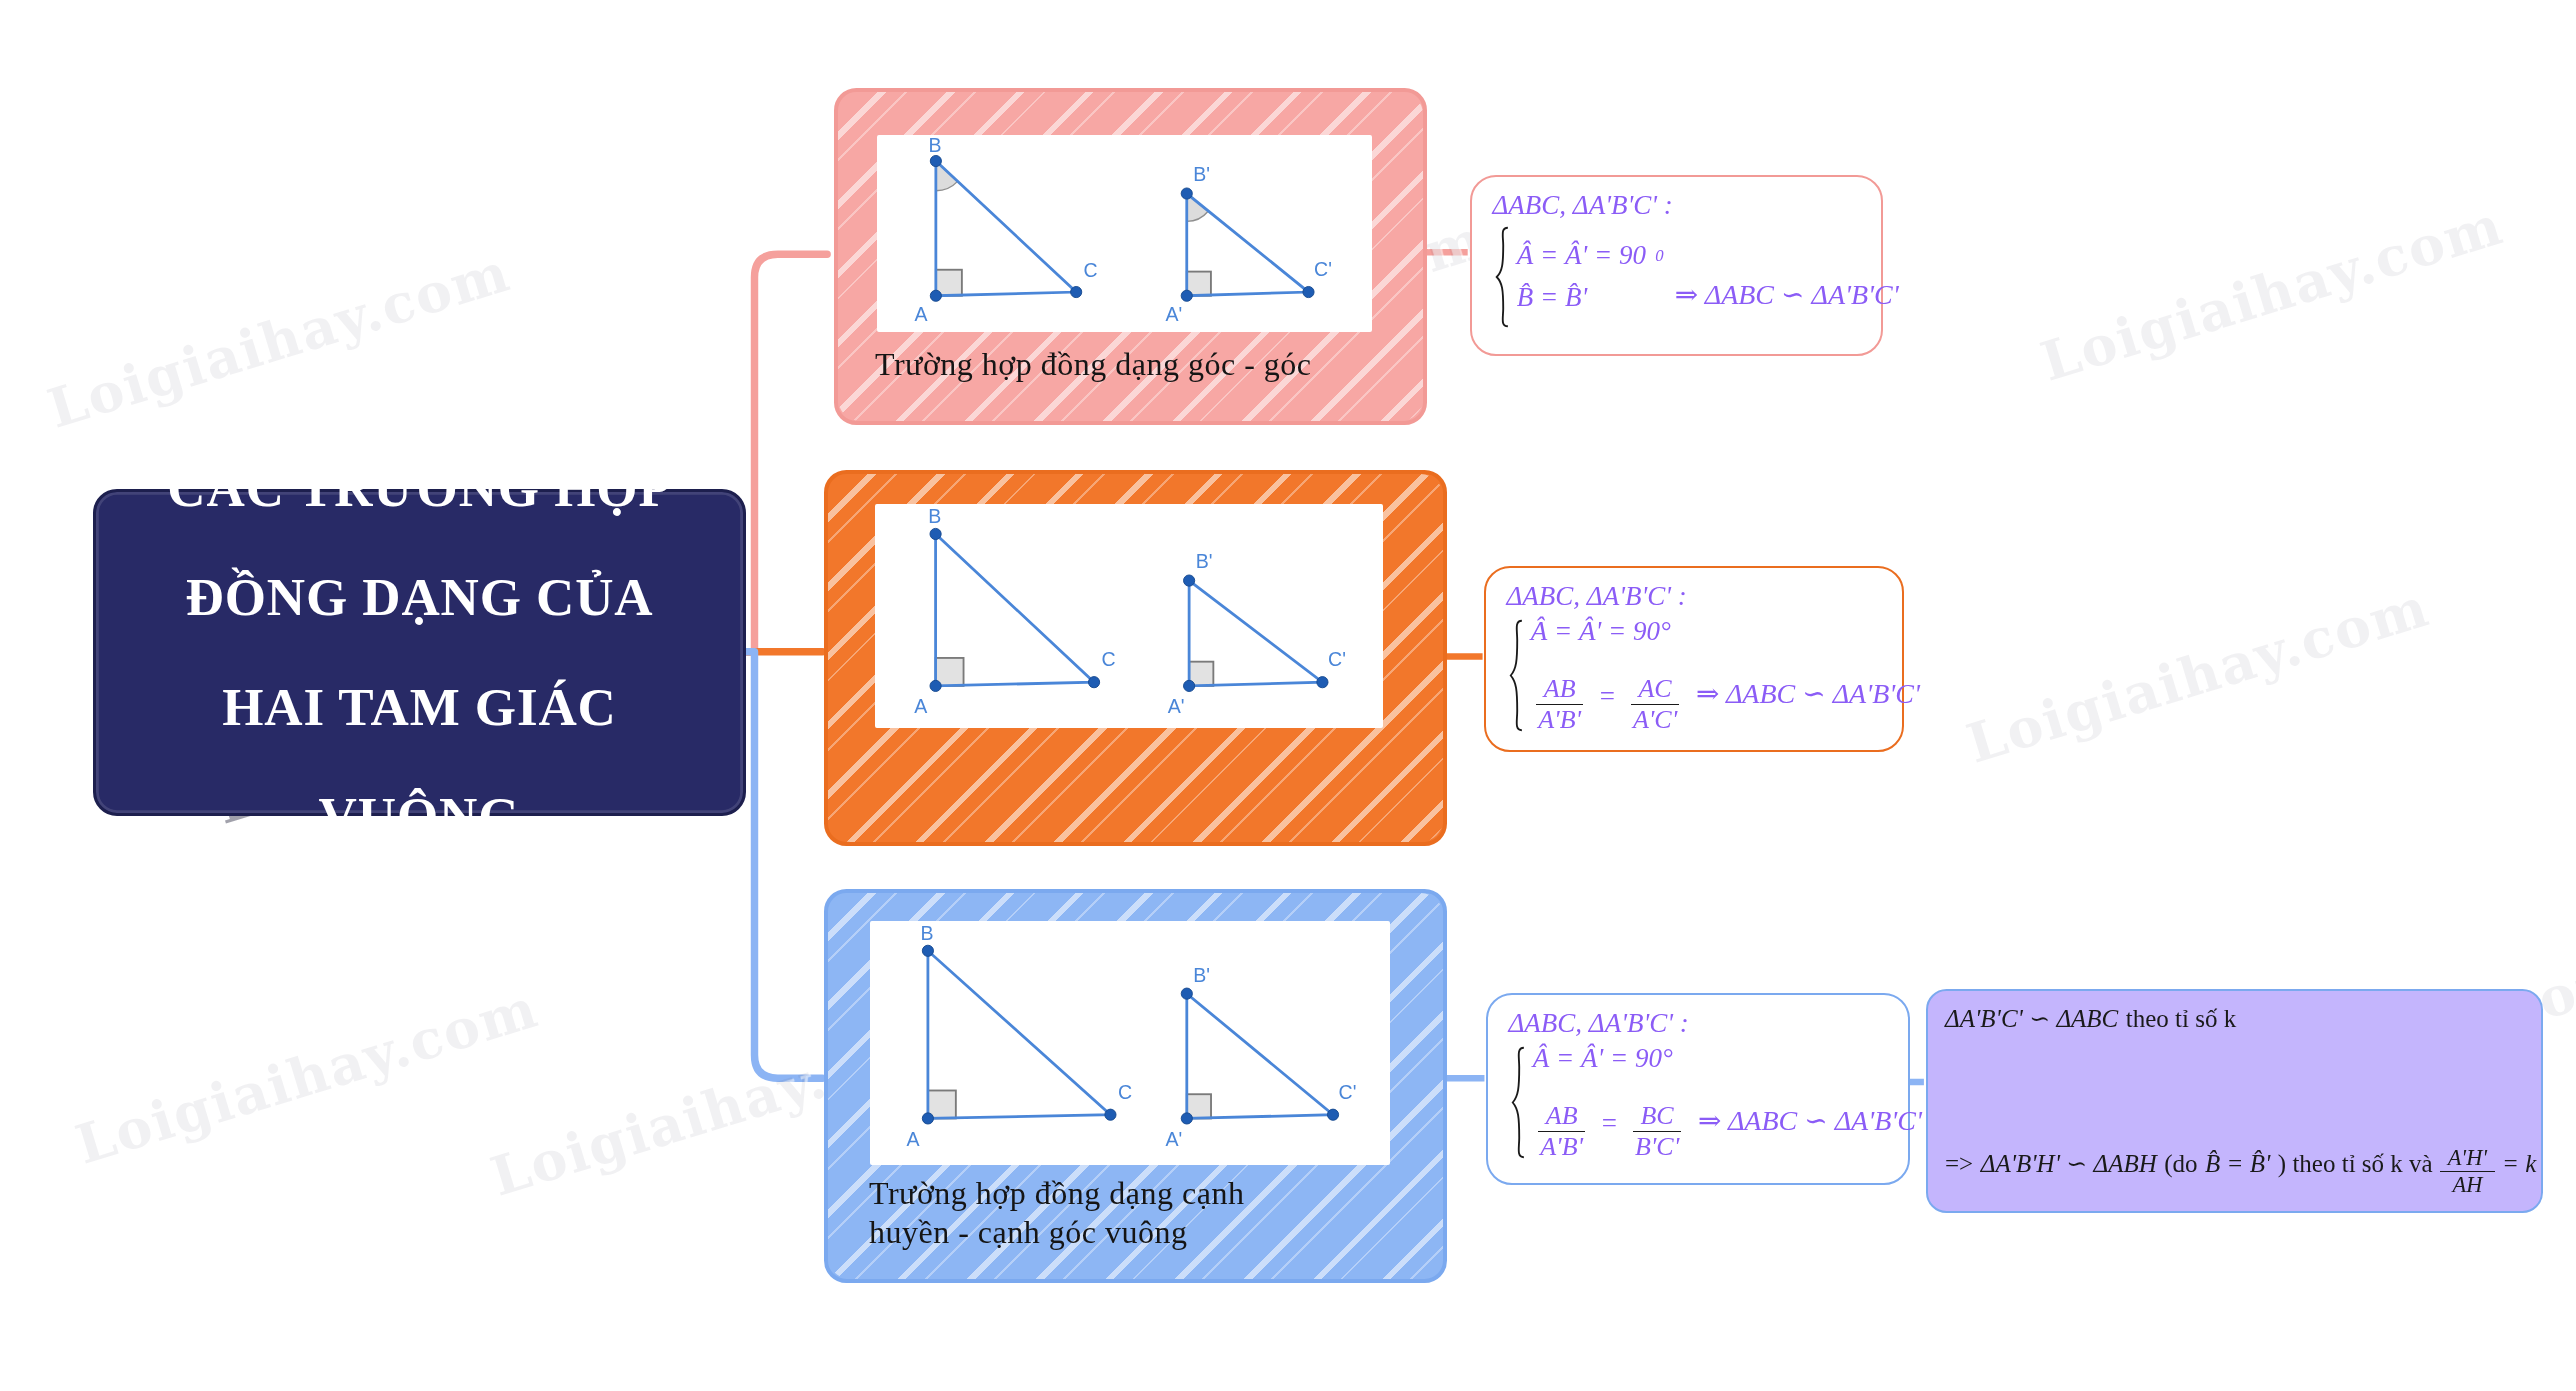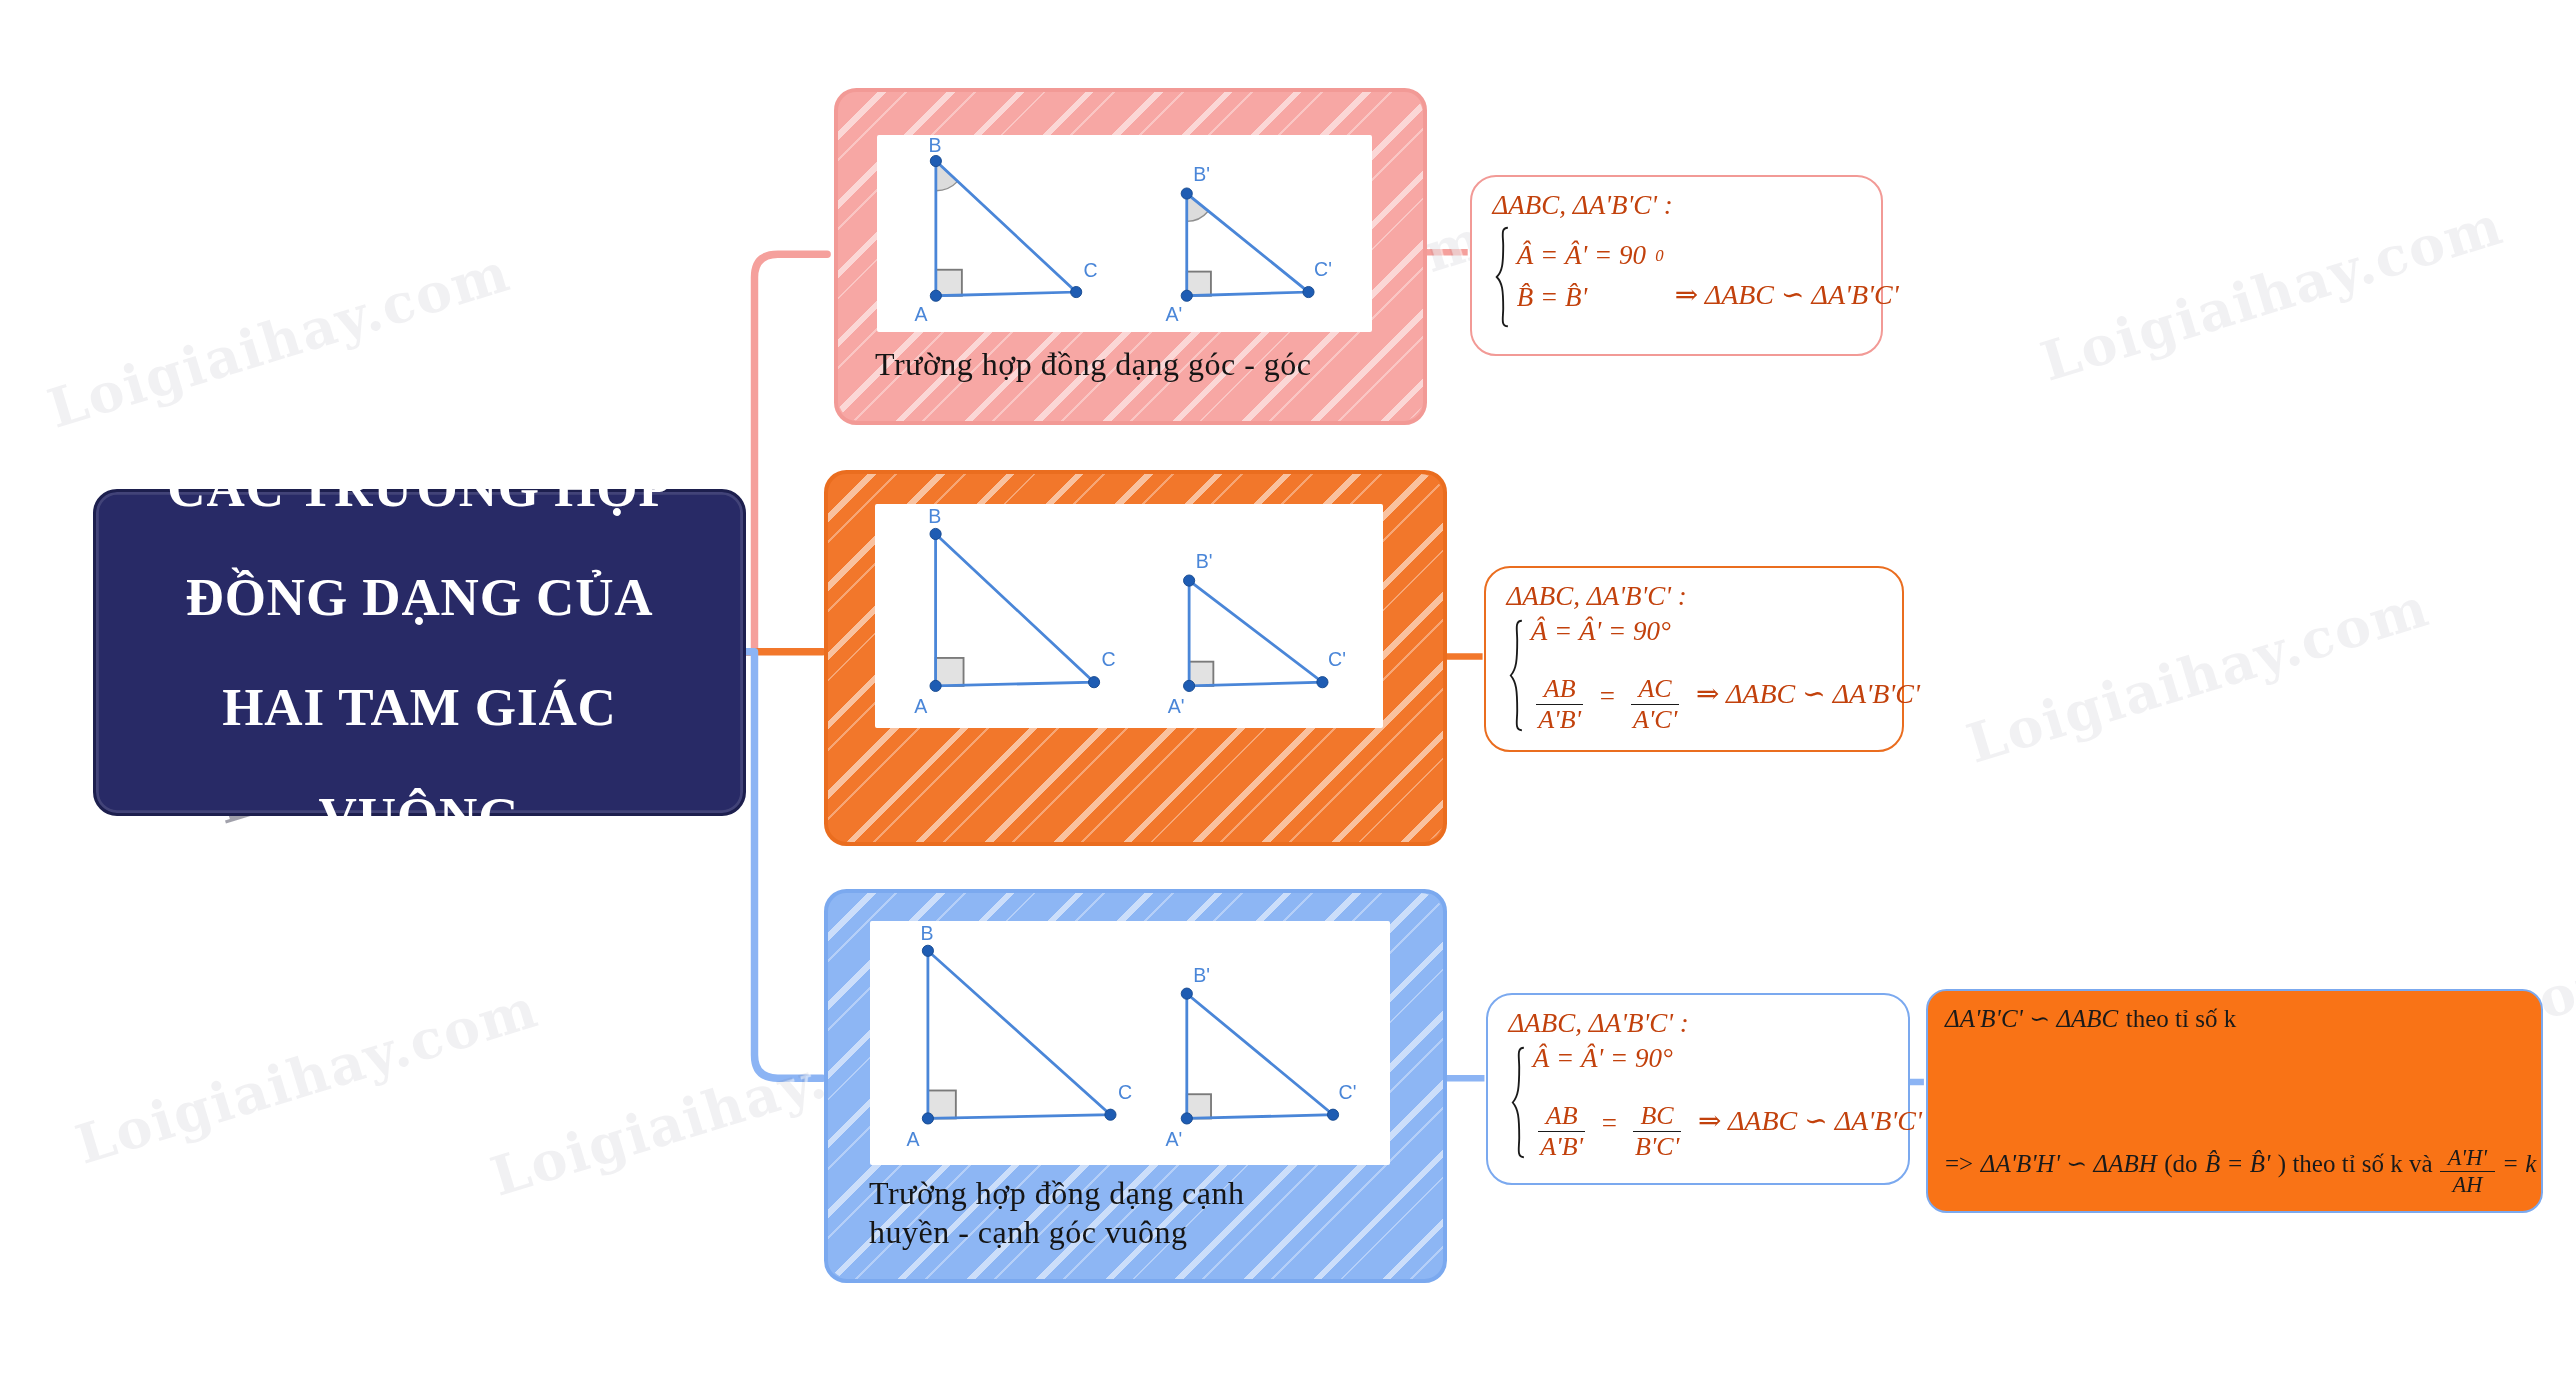--- a/index.html
+++ b/index.html
@@ -52,39 +52,39 @@
   }
   
   .tri-line{stroke:#4a86d8;stroke-width:3;fill:none;}
   .tri-dot{fill:#1e5cb3;stroke:#17498f;stroke-width:1;}
   .tri-sq{fill:#e2e2e2;stroke:#7a7a7a;stroke-width:2;}
   .tri-arc{fill:#dcdcdc;stroke:#8f8f8f;stroke-width:1.5;}
   .tri-lbl{fill:#4a86d8;font-family:"Liberation Sans","DejaVu Sans",sans-serif;font-size:21px;}
   
   .fbox{
     position:absolute;background:#ffffff;border-radius:26px;
-    padding:13px 15px 9.3px 20.5px;color:#c2410c;
+    padding:13px 15px 9.3px 20.5px;color:#8b5cf6;
   }
   .fbox.pink{border:2.8px solid #f29a96;}
   .fbox.orange{border:2.8px solid #ea6d1f;}
   .fbox.blue{border:2.8px solid #7ba9ef;}
   .fintro{font-style:italic;font-size:27px;margin-bottom:3.7px;white-space:nowrap;}
   .fbody{display:flex;align-items:center;white-space:nowrap;}
   .brace{flex:0 0 auto;margin-right:5.6px;}
   .conds{display:flex;flex-direction:column;justify-content:center;gap:11.2px;font-style:italic;font-size:27px;}
   .cond-row{display:flex;align-items:center;gap:9.3px;}
   .result{font-style:italic;font-size:28px;margin-left:11.2px;margin-top:36px;}
   sup{font-size:0.62em;}
   .frac{display:inline-flex;flex-direction:column;align-items:center;line-height:1.15;font-size:26px;margin-top:16px;}
   .frac .num{padding:0 7.5px;border-bottom:1.9px solid #1a1a1a;}
   .frac .den{padding:0 7.5px;}
   
   .note-box{
     position:absolute;left:1926px;top:989px;width:579px;height:194px;
-    background:#f97316;border:2.8px solid #7ba9ef;border-radius:20.5px;
+    background:#c4b5fd;border:2.8px solid #7ba9ef;border-radius:20.5px;
     padding:13px 17px;color:#1a1a1a;font-size:25px;
     display:flex;flex-direction:column;justify-content:space-between;
   }
   .note-line{white-space:nowrap;display:flex;align-items:center;gap:7.5px;}
   .m{font-style:italic;}
   .note-box .frac{font-size:22.4px;}
 </style>
 </head>
 <body>
 

